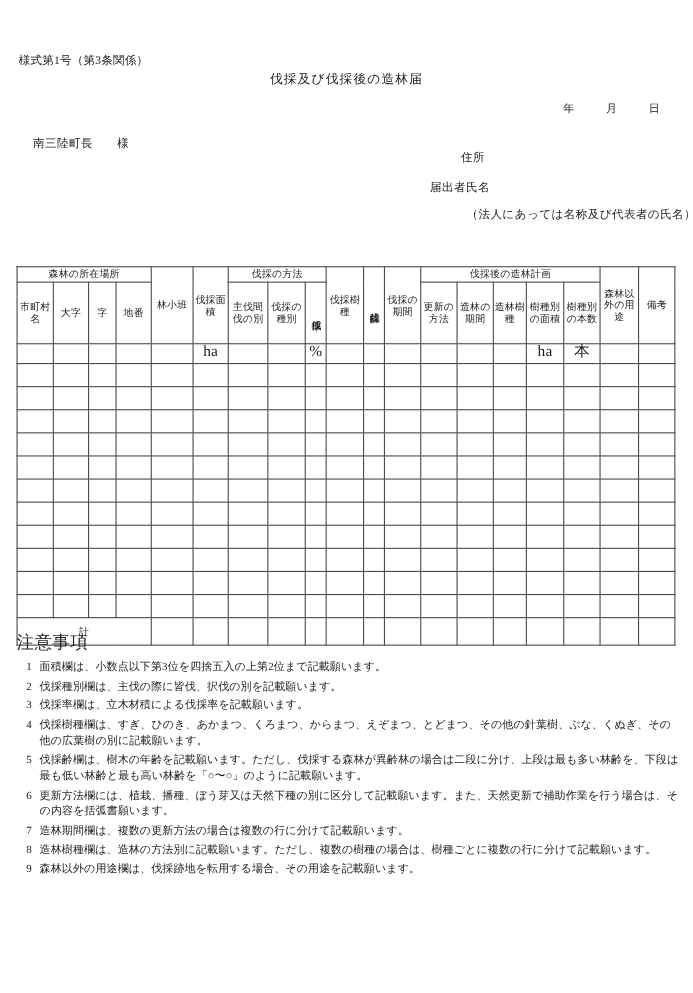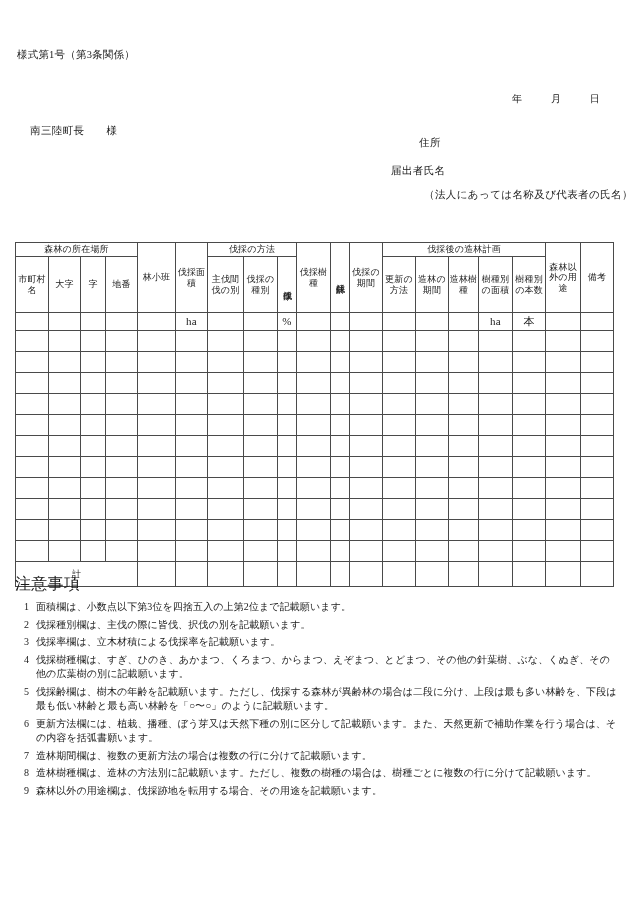--- a/index.html
+++ b/index.html
@@ -104,21 +104,21 @@
     text-align: center;
     vertical-align: middle;
     font-weight: normal;
     line-height: 1.18;
     letter-spacing: 0.2px;
     overflow: hidden;
   }
   table.form th.grp { height: 13px; }
   table.form th.sub { height: 40px; padding: 1px 0; }
   table.form th.tall { height: 53px; padding: 1px 0; }
-  table.form td.unit { height: 17px; font-size: 11px; }
+  table.form td.unit { height: 17px; font-size: 14px; }
   table.form td.blank { height: 20px; }
   table.form td.total { height: 24px; }
   .vlabel {
     display: block;
     writing-mode: vertical-rl;
     text-orientation: upright;
     margin: 0 auto;
     line-height: 1.02;
     letter-spacing: 0.3px;
   }
@@ -153,20 +153,21 @@
   }
   .note-body { flex: 1 1 auto; }
 </style>
 </head>
 <body>
 
 <div class="page">
 
   <div class="form-no">様式第1号（第3条関係）</div>
 
+  <div class="doc-title">伐採及び伐採後の造林届</div>
 
   <div class="date-line">
     <span>年</span>
     <span>月</span>
     <span>日</span>
   </div>
 
   <div class="addressee">
     <span>南三陸町長</span><span class="sama">様</span>
   </div>

